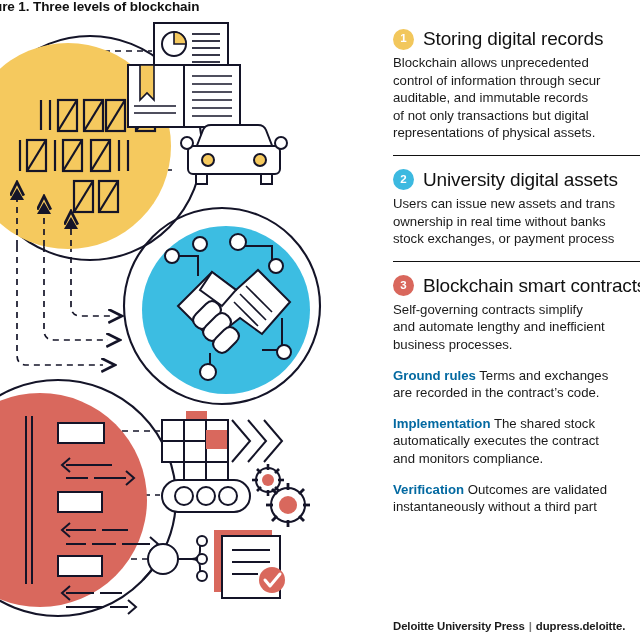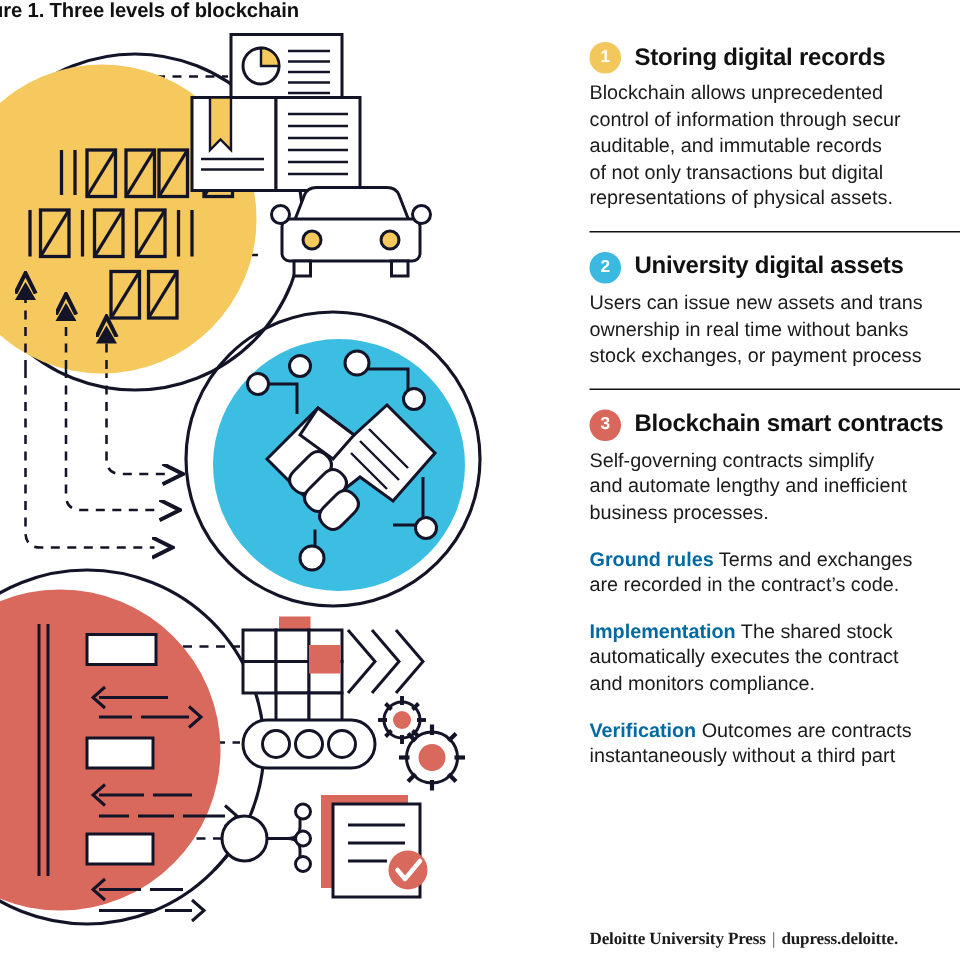--- a/index.html
+++ b/index.html
@@ -58,22 +58,22 @@
     display: flex;
     align-items: center;
     justify-content: center;
     flex: 0 0 auto;
     line-height: 1;
   }
   .badge-1 { background: #f2c75c; }
   .badge-2 { background: #3cb9e0; }
   .badge-3 { background: #d9675c; }
   .sec-title {
-    font-size: 16px;
-    font-weight: bold;
+    font-size: 19px;
+    font-weight: normal;
     color: #111111;
     white-space: nowrap;
     letter-spacing: -0.15px;
   }
   .sec-body {
     font-size: 13.2px;
     line-height: 17.6px;
     color: #1a1a1a;
     white-space: nowrap;
   }
@@ -99,21 +99,20 @@
 
   
   #footer {
     position: absolute;
     left: 393px; top: 620px;
     font-size: 11.4px;
     font-weight: bold;
     color: #1a1a1a;
     white-space: nowrap;
     letter-spacing: -0.1px;
-    font-family: Liberation Serif, serif;
   }
   #footer .sep { color: #7a7a7a; font-weight: bold; margin: 0 4px; }
 </style>
 </head>
 <body>
 
 <div id="page">
 
   <div id="figure-title">ure 1. Three levels of blockchain</div>
 
@@ -417,21 +416,21 @@
         <div>are recorded in the contract’s code.</div>
       </div>
 
       <div class="sub-item">
         <div><span class="sub-label">Implementation</span><span> The shared stock</span></div>
         <div>automatically executes the contract</div>
         <div>and monitors compliance.</div>
       </div>
 
       <div class="sub-item">
-        <div><span class="sub-label">Verification</span><span> Outcomes are contracts</span></div>
+        <div><span class="sub-label">Verification</span><span> Outcomes are validated</span></div>
         <div>instantaneously without a third part</div>
       </div>
     </div>
 
   </div>
 
   <div id="footer">
     <span>Deloitte University Press</span><span class="sep">|</span><span>dupress.deloitte.</span>
   </div>
 

